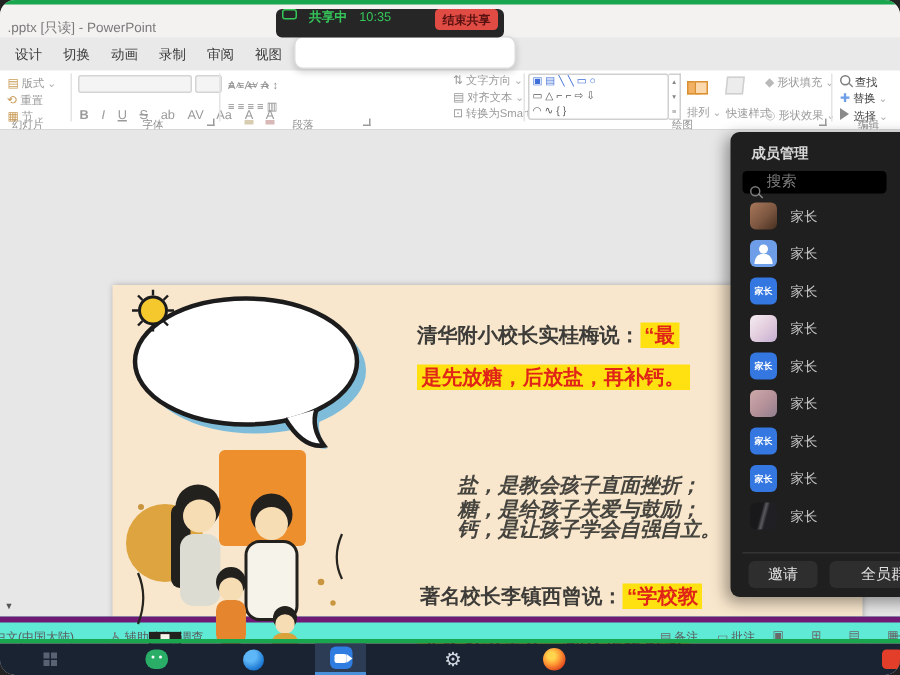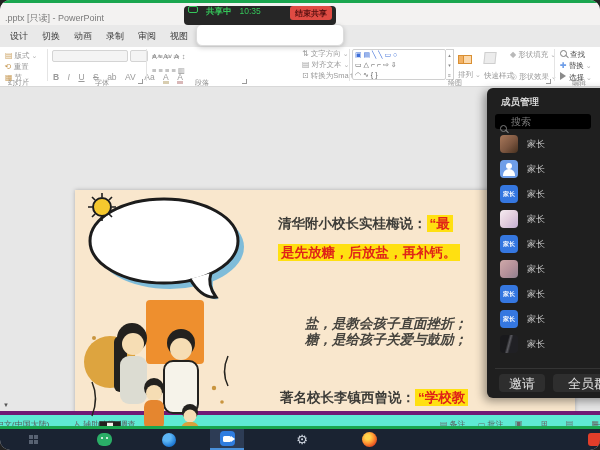--- a/index.html
+++ b/index.html
@@ -68,21 +68,21 @@
   .mname{position:absolute;left:40px;top:6px;font-size:9px;color:#c9c9c9;}
   .av-btxt{background:#3577e0;color:#fff;font-size:6px;display:flex;align-items:center;justify-content:center;font-weight:700;}
   .av-pers{background:#6f9ee8;}
   .av-pers::before{content:"";position:absolute;top:3px;left:6px;width:6px;height:6px;background:#fff;border-radius:50%;}
   .av-pers::after{content:"";position:absolute;bottom:2px;left:3px;width:12px;height:7px;background:#fff;border-radius:6px 6px 0 0;}
   .av-ph1{background:linear-gradient(135deg,#a8785a 0%,#7c5640 55%,#46301f 100%);}
   .av-ph2{background:linear-gradient(135deg,#f6ecf2 0%,#e3cede 50%,#c3aed2 100%);}
   .av-ph3{background:linear-gradient(135deg,#cfa9a9 0%,#b49099 55%,#8f7f8f 100%);}
   .av-ph4{background:linear-gradient(105deg,#19191c 40%,#5a5a60 50%,#202024 60%);}
   .pdivider{left:8px;top:280px;width:152px;height:1px;background:#343434;}
-  .pbtn{position:absolute;top:286px;height:18px;background:#2e2e2e;border:none;border-radius:4px;color:#e0e0e0;font-size:13px;cursor:pointer;font-family:Liberation Serif, serif;}
+  .pbtn{position:absolute;top:286px;height:18px;background:#2e2e2e;border:none;border-radius:4px;color:#e0e0e0;font-size:10px;cursor:pointer;font-family:Liberation Serif, serif;}
 
   
   .statusbar{left:0;top:411px;width:600px;height:16px;background:#5eead4;border-top:4px solid #701a75;}
   .sb-text{font-size:8px;color:#5a5a5a;white-space:nowrap;}
   .sb-ico{font-size:8px;color:#6a6a6a;margin-right:2px;}
   .collapse-arrow{left:3px;top:402px;font-size:6px;color:#555;}
 
   
   .taskbar{left:0;top:429px;width:600px;height:21px;background:#1a2332;z-index:41;}
   .task-cell{position:absolute;top:0;height:21px;display:flex;align-items:center;justify-content:center;}
@@ -233,20 +233,21 @@
       <circle cx="130" cy="90" r="2.2" fill="#c9953f"></circle>
       <circle cx="138" cy="104" r="1.8" fill="#c9953f"></circle>
       <circle cx="10" cy="40" r="2" fill="#c9953f"></circle>
       <circle cx="124" cy="140" r="2" fill="#c9953f"></circle>
     </svg>
 
     <div class="abs q-line" style="left:278px;top:128px;"><span>清华附小校长实桂梅说：</span><span class="hl">“最</span></div>
     <div class="abs" style="left:278px;top:156px;"><span class="hl" style="font-size:13.5px;font-family:Liberation Serif, serif;">是先放糖，后放盐，再补钙。</span></div>
     <div class="abs body-line" style="left:305px;top:200px;margin-top:44px;">糖，是给孩子关爱与鼓励；</div>
     <div class="abs body-line" style="left:305px;top:228px;font-style:italic;">盐，是教会孩子直面挫折；</div>
+    <div class="abs body-line" style="left:305px;top:257px;">钙，是让孩子学会自强自立。</div>
     <div class="abs q-line" style="left:280px;top:302px;"><span>著名校长李镇西曾说：</span><span class="hl">“学校教</span></div>
     <div class="abs" style="left:278px;top:331px;"><span class="hl" style="font-size:13.5px;">无论多么重要，都只是家庭教</span></div>
 
   </div>
 
   <div class="abs flyout"></div>
   <div class="abs pill">
     <span class="mon"></span>
     <span class="pill-status">共享中</span>
     <span class="pill-time">10:35</span>

